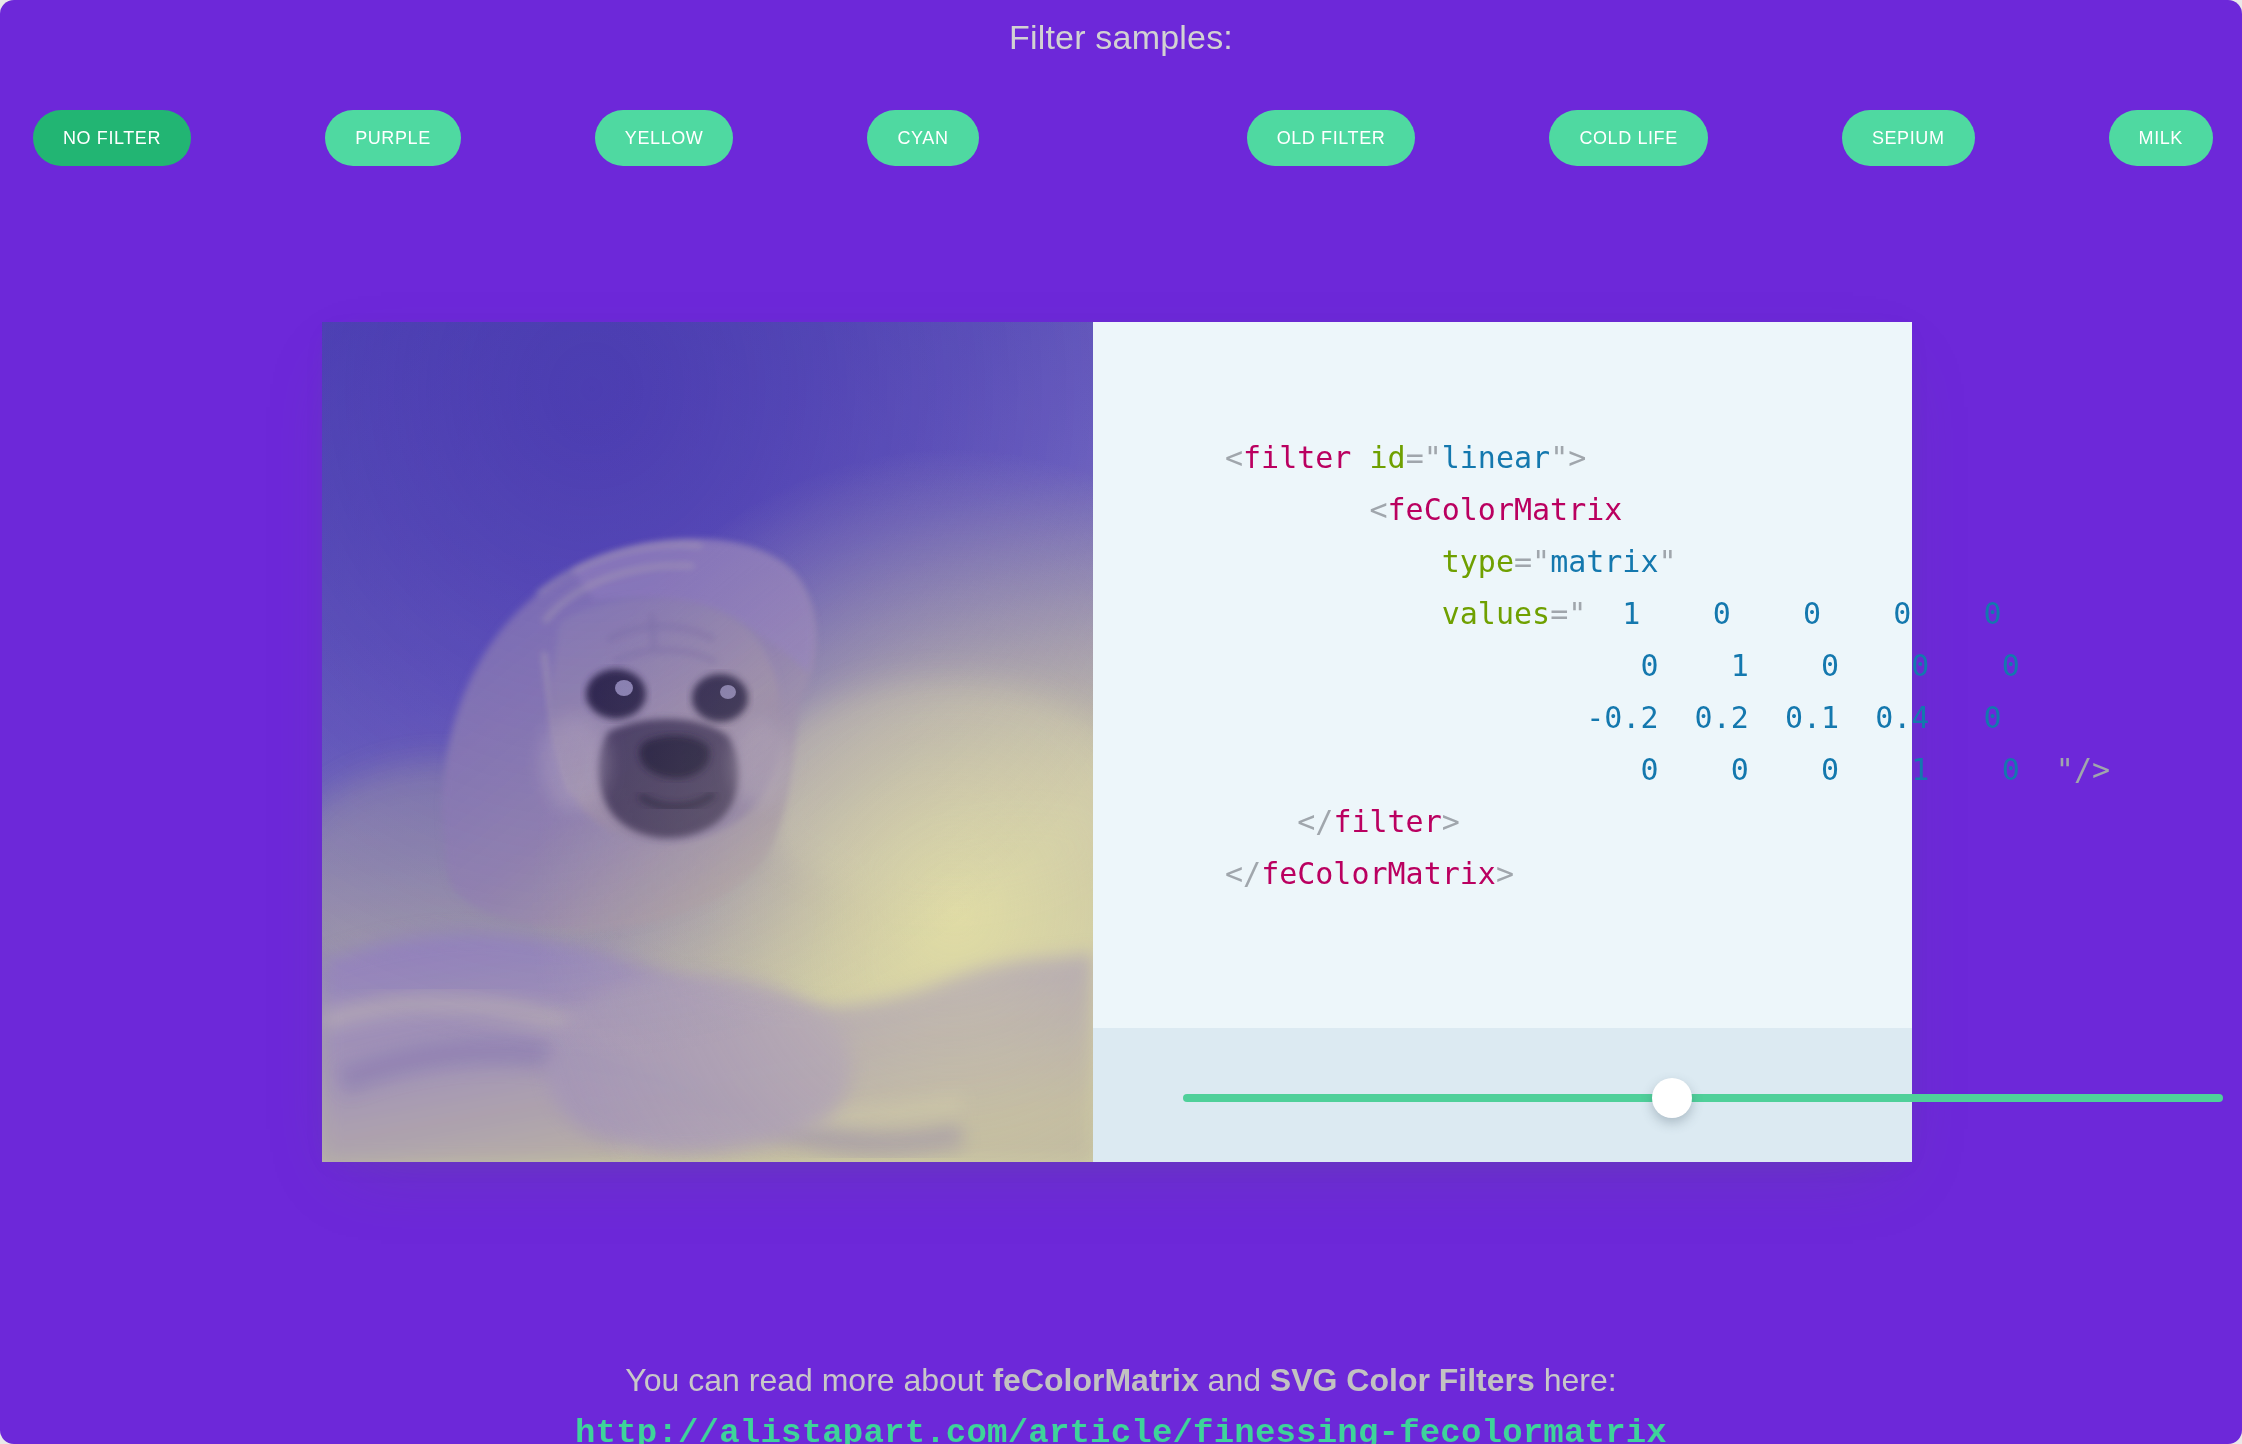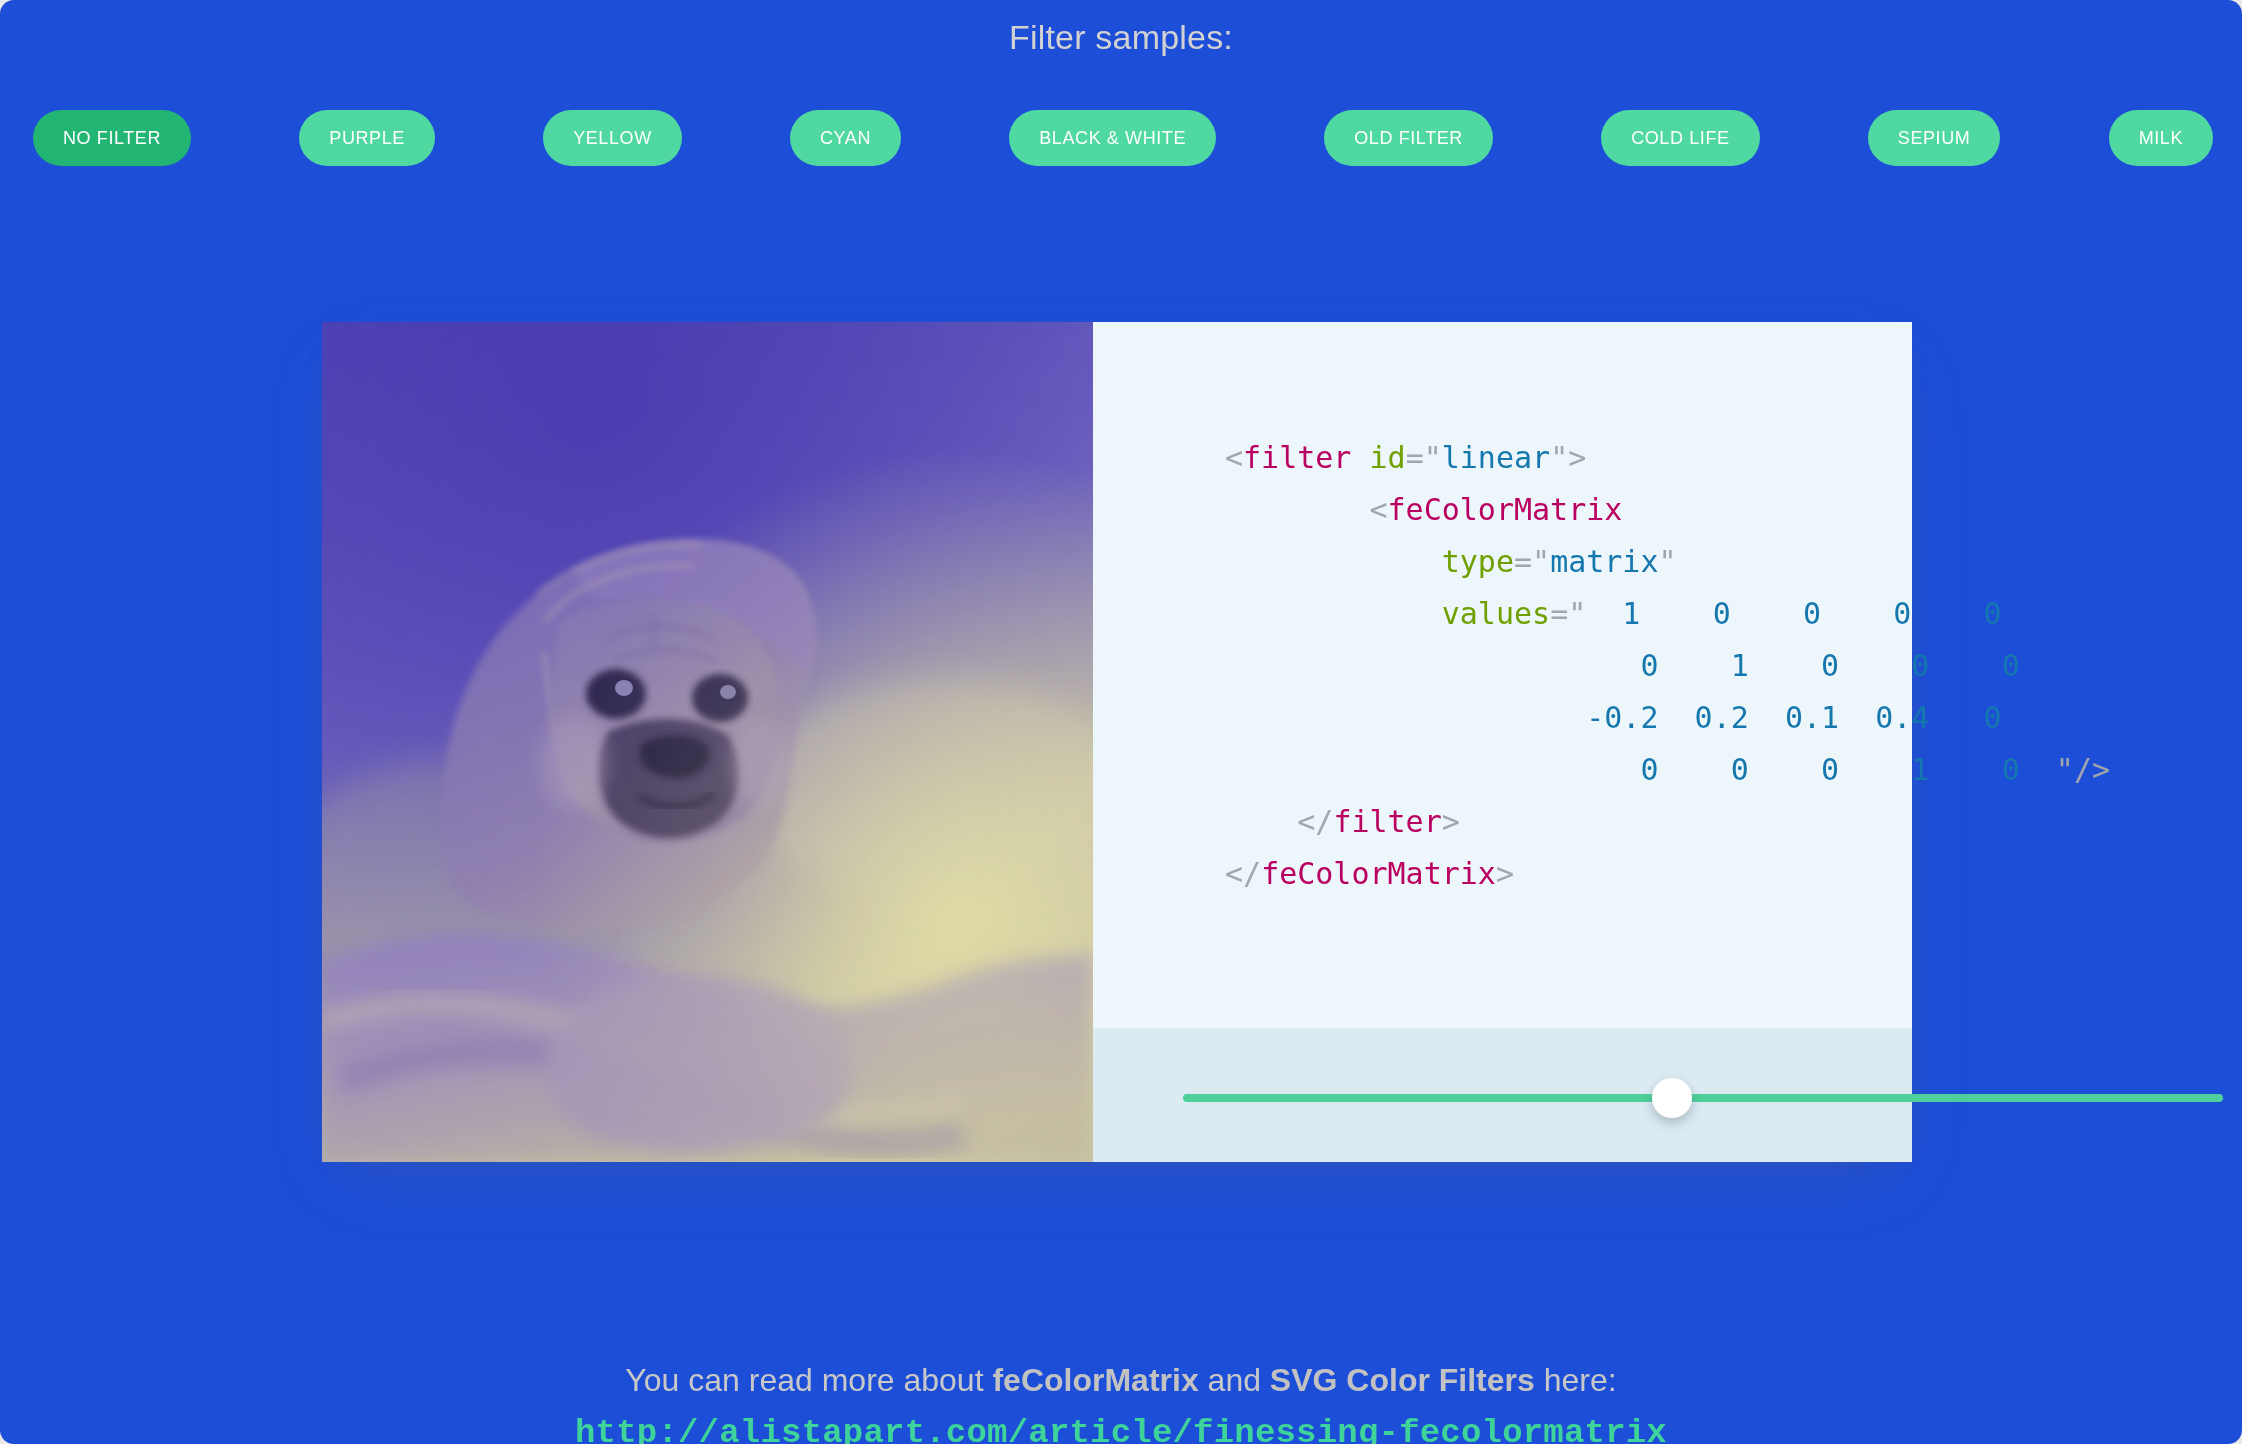--- a/index.html
+++ b/index.html
@@ -5,21 +5,21 @@
   * { margin:0; padding:0; box-sizing:border-box; }
   html,body{
     width:2242px; height:1444px;
     background:#e9e9e9;
     font-family:"Liberation Sans", sans-serif;
     overflow:hidden;
   }
   #page{
     position:absolute; left:0; top:0;
     width:2242px; height:1444px;
-    background:#1d4ed8;
+    background:#6d28d9;
     border-radius:14px;
     overflow:hidden;
   }
   
   .page-title{
     position:absolute; left:0; top:18px; width:2242px;
     text-align:center;
     font-size:34px; font-weight:400; letter-spacing:.2px;
     color:#d2d2d2;
   }
@@ -155,23 +155,20 @@
       </button>
       <span class="bar-gap"></span>
       <button class="filter-btn">
         <span>YELLOW</span>
       </button>
       <span class="bar-gap"></span>
       <button class="filter-btn">
         <span>CYAN</span>
       </button>
       <span class="bar-gap"></span>
-      <button class="filter-btn">
-        <span>BLACK &amp; WHITE</span>
-      </button>
       <span class="bar-gap"></span>
       <button class="filter-btn">
         <span>OLD FILTER</span>
       </button>
       <span class="bar-gap"></span>
       <button class="filter-btn">
         <span>COLD LIFE</span>
       </button>
       <span class="bar-gap"></span>
       <button class="filter-btn">

